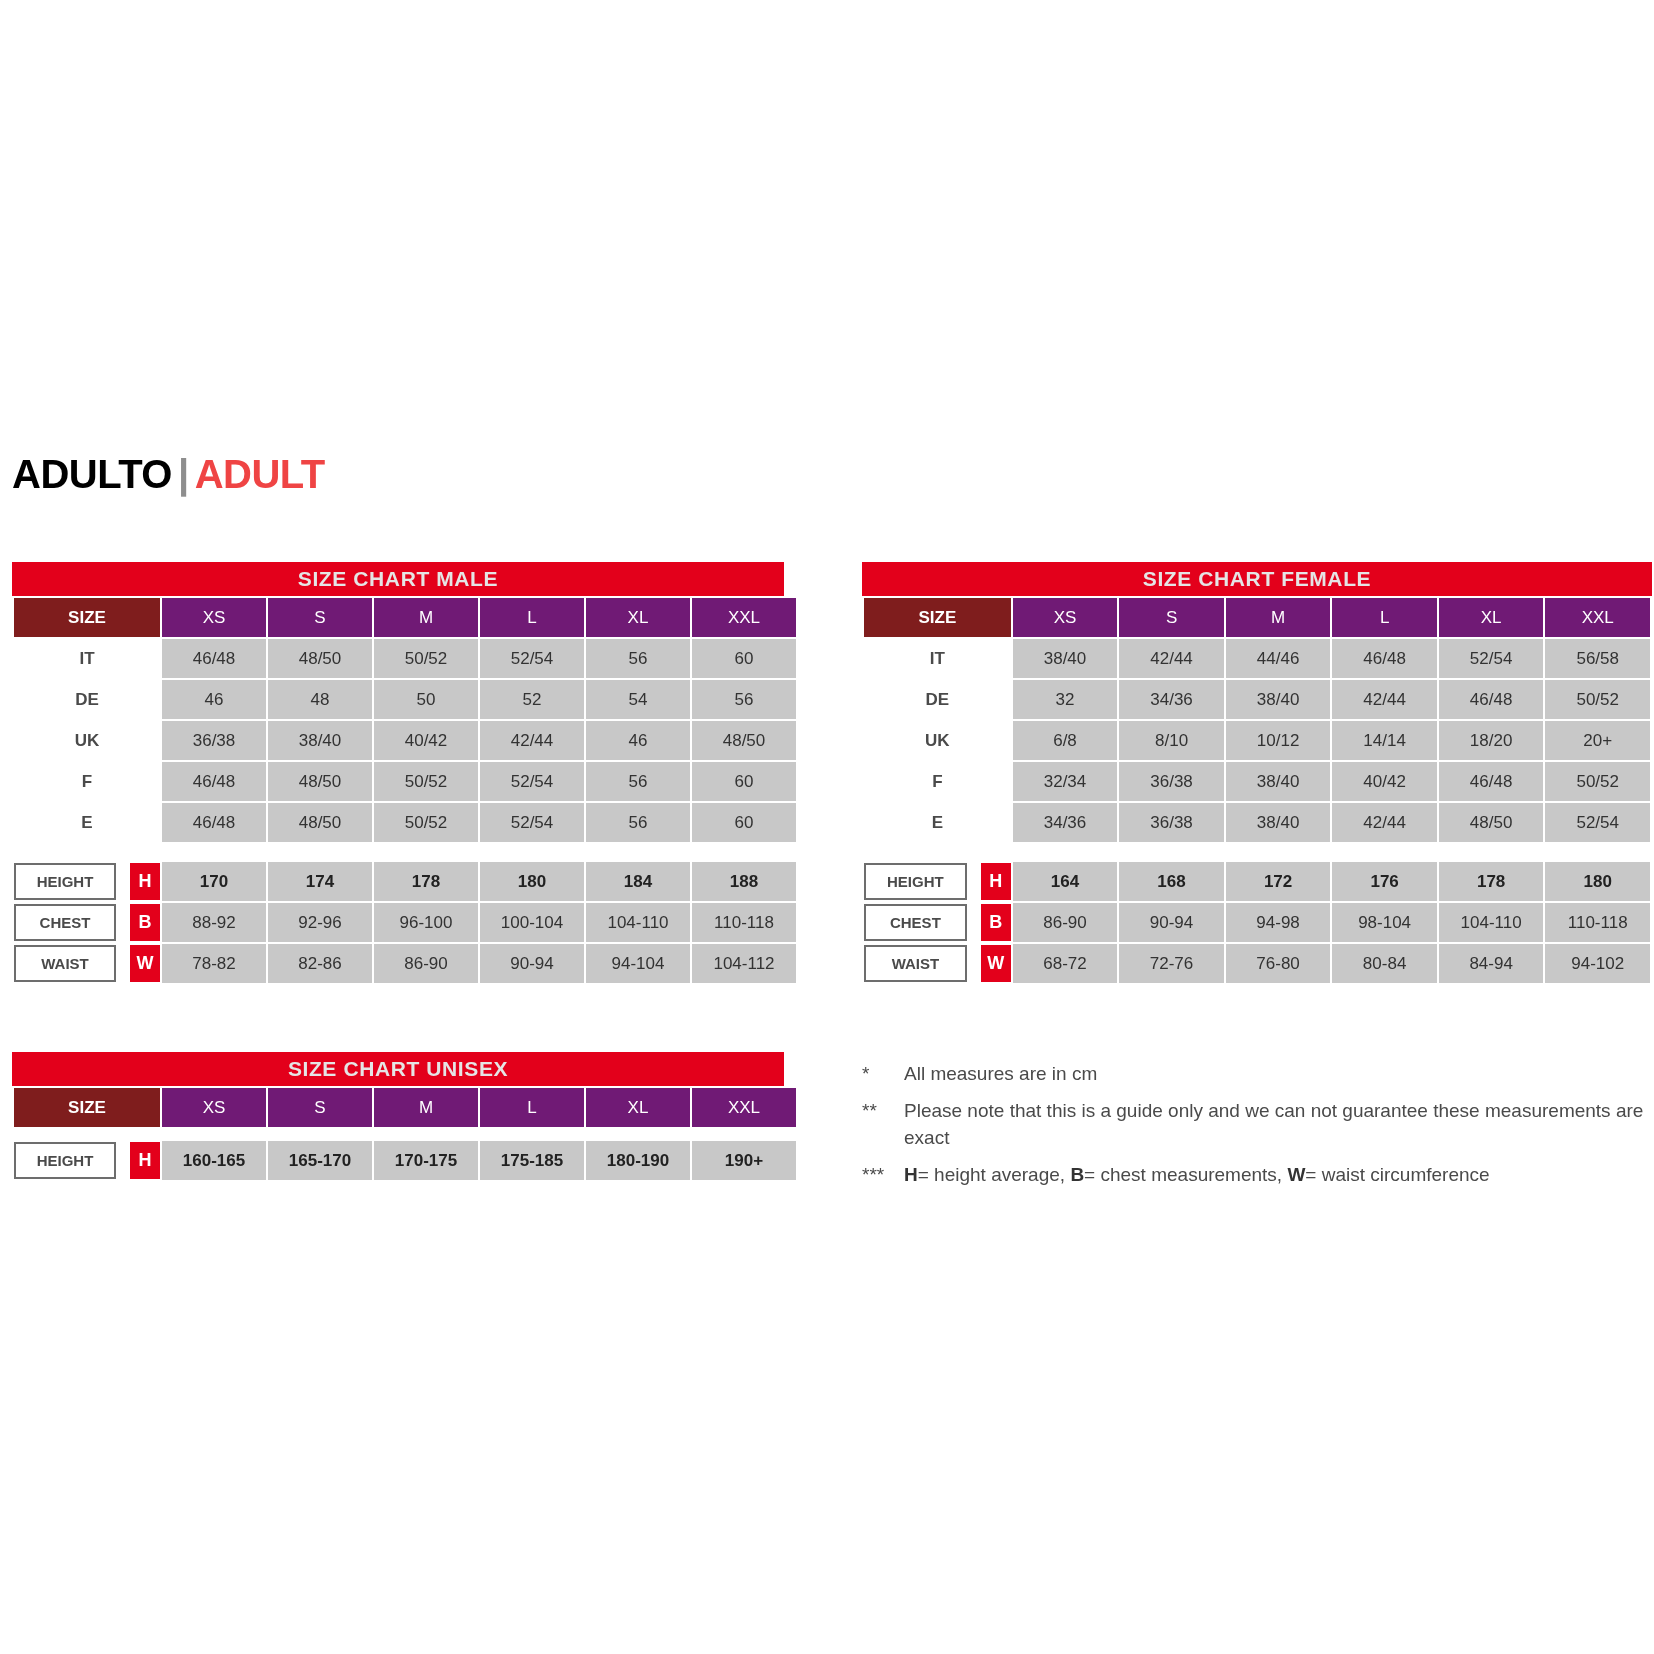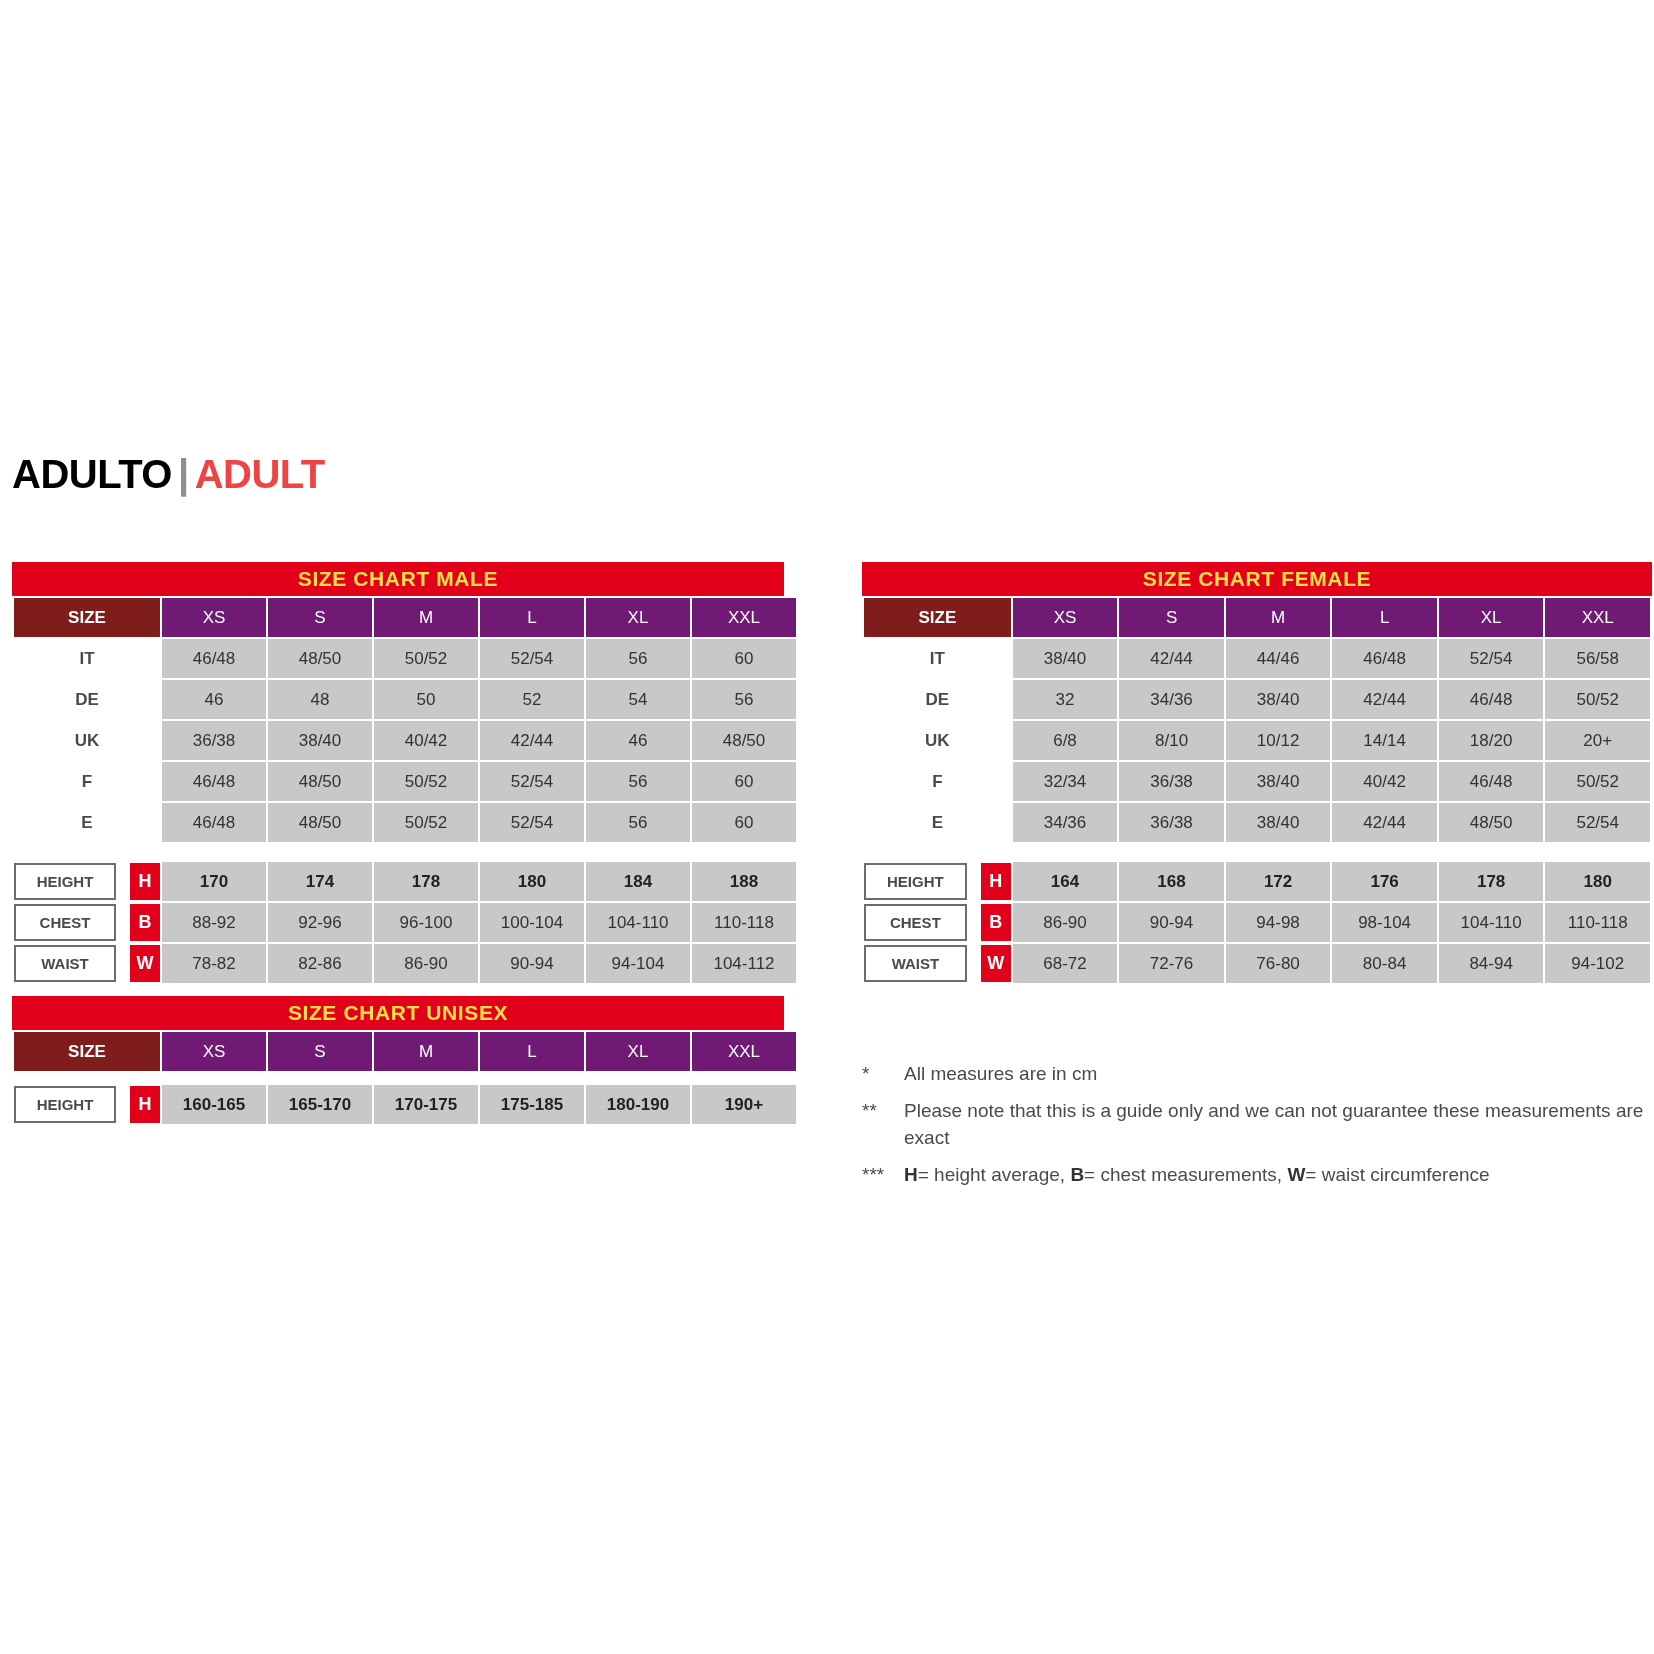--- a/index.html
+++ b/index.html
@@ -35,21 +35,21 @@
   .title .t-red { color: #000000; }
   .title .t-sep { color: #8e8e8e; font-weight: bold; padding: 0 6px; }
   .title .t-grey { color: #ef4444; }
 
   
   .chart {
     position: absolute;
   }
   .chart-header {
     background: #e3001b;
-    color: #fde047;
+    color: #e5e5e5;
     font-size: 21px;
     font-weight: bold;
     letter-spacing: 0.6px;
     text-align: center;
     height: 34px;
     line-height: 34px;
   }
   table.grid {
     border-collapse: collapse;
     table-layout: fixed;
@@ -396,21 +396,21 @@
           <td class="val">72-76</td>
           <td class="val">76-80</td>
           <td class="val">80-84</td>
           <td class="val">84-94</td>
           <td class="val">94-102</td>
         </tr>
       </tbody>
     </table>
   </div>
 
-  <div class="chart" style="left:12px; top:996px; width:772px;">
+  <div class="chart" style="left:12px; top:1052px; width:772px;">
     <div class="chart-header">SIZE CHART UNISEX</div>
     <table class="grid">
       <colgroup>
         <col class="c-label">
           <col class="c-data">
           <col class="c-data">
           <col class="c-data">
           <col class="c-data">
           <col class="c-data">
           <col class="c-data">

